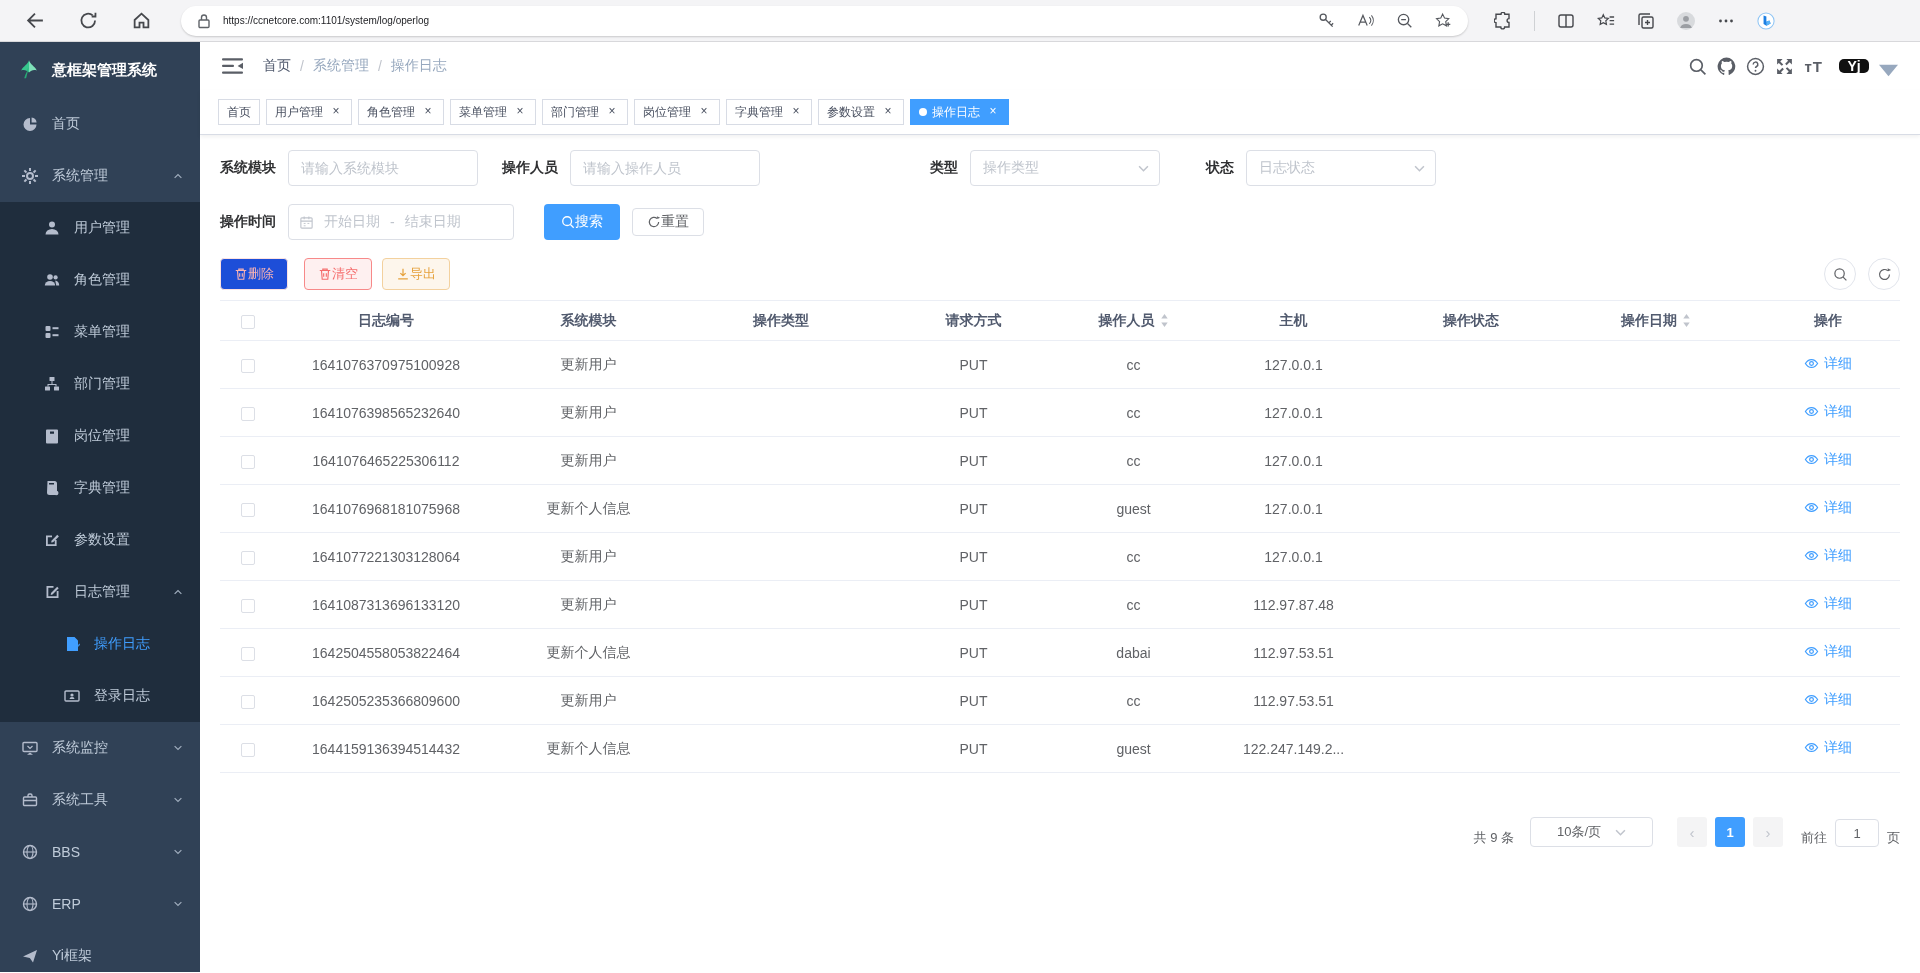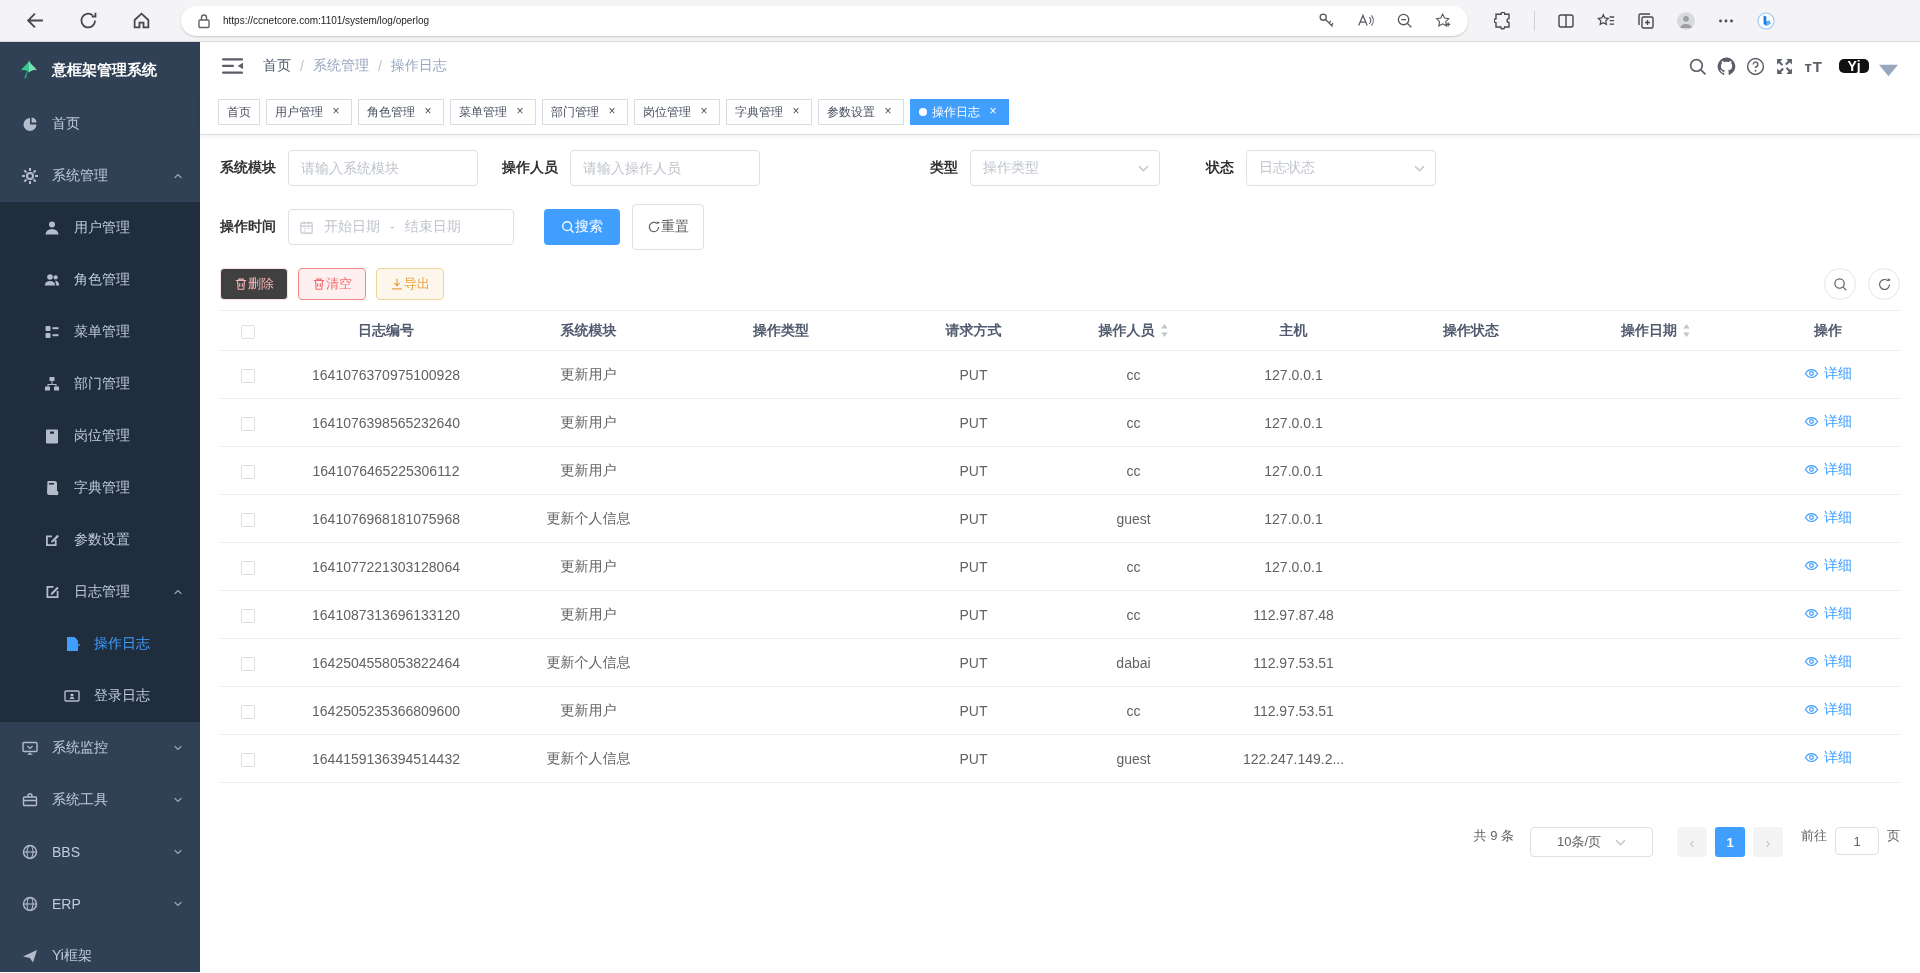--- a/index.html
+++ b/index.html
@@ -89,25 +89,25 @@
   .sel-caret { position: absolute; right: 10px; width: 11px; height: 7px; color: #c0c4cc; }
   .g2 { margin-left: 24px; } .g3 { margin-left: 170px; } .g4 { margin-left: 46px; }
   .f-date { width: 226px; height: 36px; border: 1px solid #dcdfe6; border-radius: 4px;
     display: flex; align-items: center; padding: 0 10px; gap: 10px; font-size: 14px;
     color: #bfc4cc; background: #fff; cursor: pointer; }
   .f-date .cal { width: 15px; height: 15px; color: #c0c4cc; flex: 0 0 15px; }
   .btn { display: inline-flex; align-items: center; border-radius: 4px;
     font-size: 14px; cursor: pointer; border: 1px solid transparent; font-family: inherit; }
   .btn .bic { width: 14px; height: 14px; }
   .btn-search { margin-left: 30px; height: 36px; padding: 0 16px; background: #409eff; color: #fff; }
-  .btn-reset { margin-left: 12px; height: 46px; padding: 0 14px; background: #fff;
+  .btn-reset { margin-left: 12px; height: 28px; padding: 0 14px; background: #fff;
     color: #606266; border-color: #dcdfe6; }
   .action-row { display: flex; align-items: center; margin-bottom: 10px; }
   .btn-sm { height: 32px; padding: 0 13px; font-size: 13px; }
-  .btn-delete { background: #404040; border-color: #fde2e2; color: #f9b3b3; margin-right: 10px; cursor: not-allowed; }
+  .btn-delete { background: #1d4ed8; border-color: #fde2e2; color: #f9b3b3; margin-right: 16px; cursor: not-allowed; }
   .btn-clear { background: #fef0f0; border-color: #f78989; color: #f56c6c; margin-right: 10px; }
   .btn-export { background: #fdf6ec; border-color: #f3d19e; color: #e6a23c; }
   .round-btns { margin-left: auto; display: flex; gap: 12px; }
   .rbtn { width: 32px; height: 32px; border-radius: 50%; border: 1px solid #e2e5ec;
     background: #fff; color: #606266; display: flex; align-items: center; justify-content: center;
     cursor: pointer; }
   .rbtn .ic { width: 15px; height: 15px; }
 
   
   table { width: 100%; border-collapse: collapse; table-layout: fixed; }
@@ -115,21 +115,21 @@
     border-top: 1px solid #ebeef5; border-bottom: 1px solid #ebeef5; text-align: center; }
   tbody td { height: 48px; font-size: 14px; color: #606266; text-align: center;
     border-bottom: 1px solid #ebeef5; overflow: hidden; white-space: nowrap; text-overflow: ellipsis; }
   .cb { display: inline-block; width: 14px; height: 14px; border: 1px solid #dcdfe6;
     border-radius: 2px; background: #fff; vertical-align: middle; cursor: pointer; }
   .sort-ic { display: inline-block; width: 9px; height: 13px; margin-left: 5px; vertical-align: -2px; }
   .detail-link { color: #409eff; display: inline-flex; align-items: center; gap: 5px; cursor: pointer; }
   .detail-link .ic { width: 15px; height: 15px; }
 
   
-  .pagination { display: flex; align-items: flex-start; justify-content: flex-end; margin-top: 44px;
+  .pagination { display: flex; align-items: flex-end; justify-content: flex-end; margin-top: 44px;
     font-size: 13px; color: #606266; }
   .pg-total { margin-right: 16px; }
   .pg-size { width: 123px; height: 30px; border: 1px solid #dcdfe6; border-radius: 4px;
     display: flex; align-items: center; justify-content: center; position: relative;
     color: #606266; margin-right: 16px; cursor: pointer; background: #fff; }
   .pg-btn { width: 30px; height: 30px; border-radius: 3px; background: #f4f4f5; color: #c0c4cc;
     display: flex; align-items: center; justify-content: center; margin-left: 8px; cursor: pointer;
     font-size: 15px; }
   .pg-cur { width: 30px; height: 30px; border-radius: 3px; background: #409eff; color: #fff;
     display: flex; align-items: center; justify-content: center; margin-left: 8px; font-weight: bold; }

